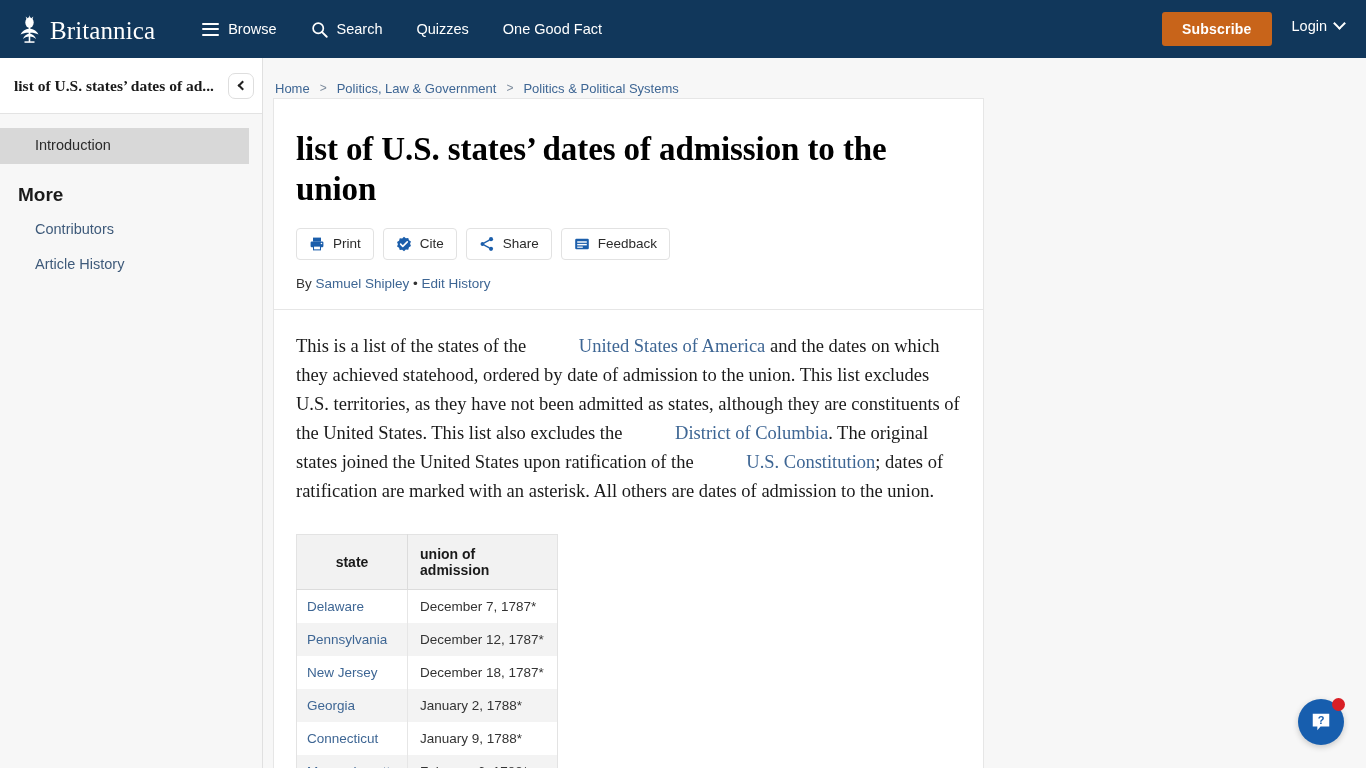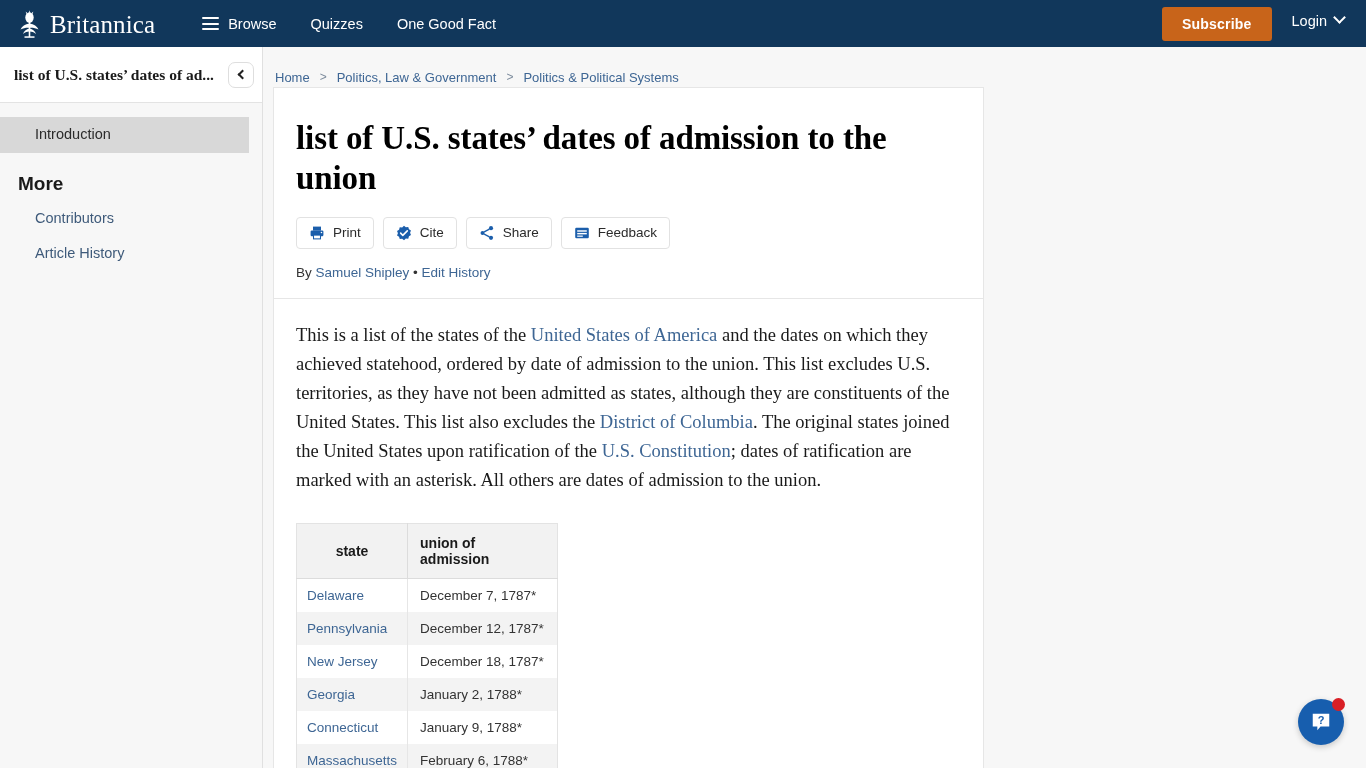--- a/index.html
+++ b/index.html
@@ -6,21 +6,21 @@
   html, body {
     width: 1366px; height: 768px;
     overflow: hidden;
     background: #ffffff;
     font-family: "Liberation Sans", sans-serif;
     -webkit-font-smoothing: antialiased;
   }
 
   
   .topnav {
-    height: 47px;
+    height: 58px;
     background: #11375b;
     display: flex;
     align-items: center;
     padding: 0 16px 0 16px;
     position: relative;
     z-index: 30;
   }
   .brand { display: flex; align-items: center; gap: 7px; margin-right: 30px; }
   .brand-mark { width: 27px; height: 30px; display: block; }
   .brand-name {
@@ -197,21 +197,21 @@
   .byline a { color: #3e6694; text-decoration: none; cursor: pointer; }
 
   .card-body { padding: 22px 22px 0 22px; }
   p.lede {
     font-family: "Liberation Serif", serif;
     font-size: 18.5px;
     line-height: 1.57;
     color: #1a1a1a;
     max-width: 672px;
   }
-  p.lede a { color: #3e6694; text-decoration: none; cursor: pointer; }
+  p.lede a { color: #3e6694; text-decoration: none; cursor: pointer; margin-left: 48px; }
 
   table.states {
     margin-top: 28px;
     border-collapse: collapse;
     width: 262px;
     font-size: 13.5px;
     border: 1px solid #e3e3e3;
   }
   table.states th {
     background: #f2f2f2;
@@ -282,20 +282,27 @@
 
     <div class="nav-item">
       <span class="hamburger">
           <i></i>
           <i></i>
           <i></i>
         </span>
       <span>Browse</span>
     </div>
 
+    <div class="nav-item">
+      <svg width="17" height="17" viewBox="0 0 20 20">
+        <circle cx="8.5" cy="8.5" r="6" fill="none" stroke="#fff" stroke-width="2"></circle>
+        <line x1="13" y1="13" x2="18.5" y2="18.5" stroke="#fff" stroke-width="2.2" stroke-linecap="round"></line>
+      </svg>
+      <span>Search</span>
+    </div>
 
 
     <div class="nav-item">
       <span>Quizzes</span>
     </div>
 
     <div class="nav-item">
       <span>One Good Fact</span>
     </div>
   </div>

